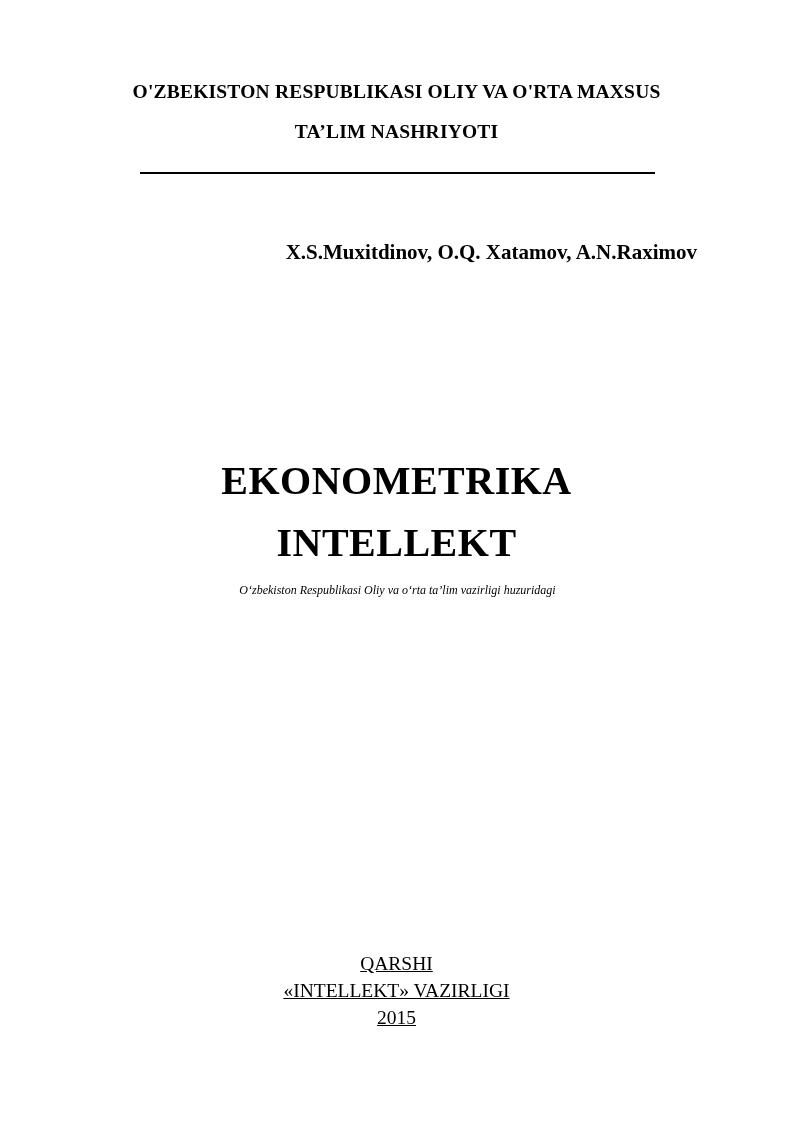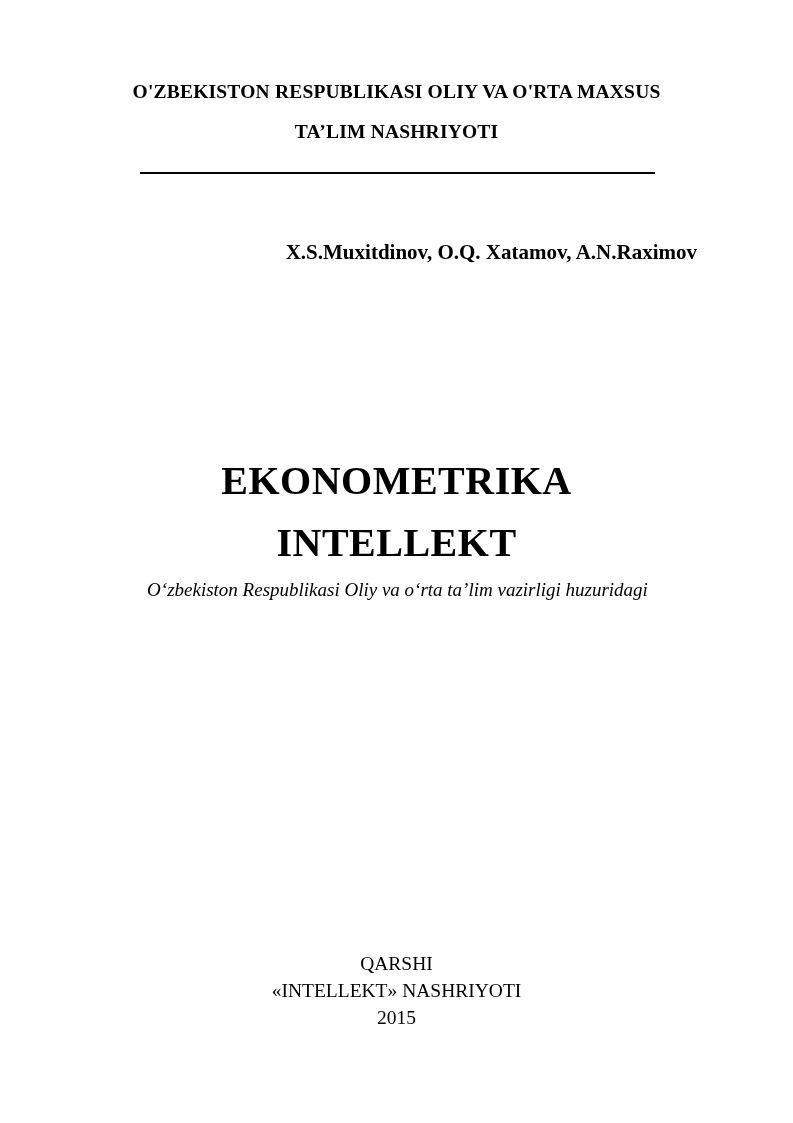--- a/index.html
+++ b/index.html
@@ -56,34 +56,35 @@
     letter-spacing: 0.5px;
     margin-top: 35px;
   }
   .recommendation {
     position: absolute;
     top: 576px;
     left: 140px;
     width: 515px;
     text-align: center;
     font-style: italic;
-    font-size: 19px;
+    font-size: 12px;
     line-height: 28px;
   }
   .recommendation .r-line {
     display: block;
   }
   .imprint {
     position: absolute;
     top: 950px;
     left: 96px;
     width: 601px;
     text-align: center;
     font-size: 19.5px;
     line-height: 27px;
+    text-decoration: underline;
   }
   .imprint .i-line {
     display: block;
   }
 </style>
 </head>
 <body>
 
 <div class="page">
 
@@ -100,17 +101,17 @@
     <div>EKONOMETRIKA</div>
     <div>INTELLEKT</div>
   </div>
 
   <div class="recommendation">
     <span class="r-line">O‘zbekiston Respublikasi Oliy va o‘rta ta’lim vazirligi huzuridagi</span>
   </div>
 
   <div class="imprint">
     <span class="i-line">QARSHI</span>
-    <span class="i-line">«INTELLEKT» NASHRIYOTI</span>
+    <span class="i-line">«INTELLEKT» VAZIRLIGI</span>
     <span class="i-line">2015</span>
   </div>
 
 </div>
 
 </body></html>

